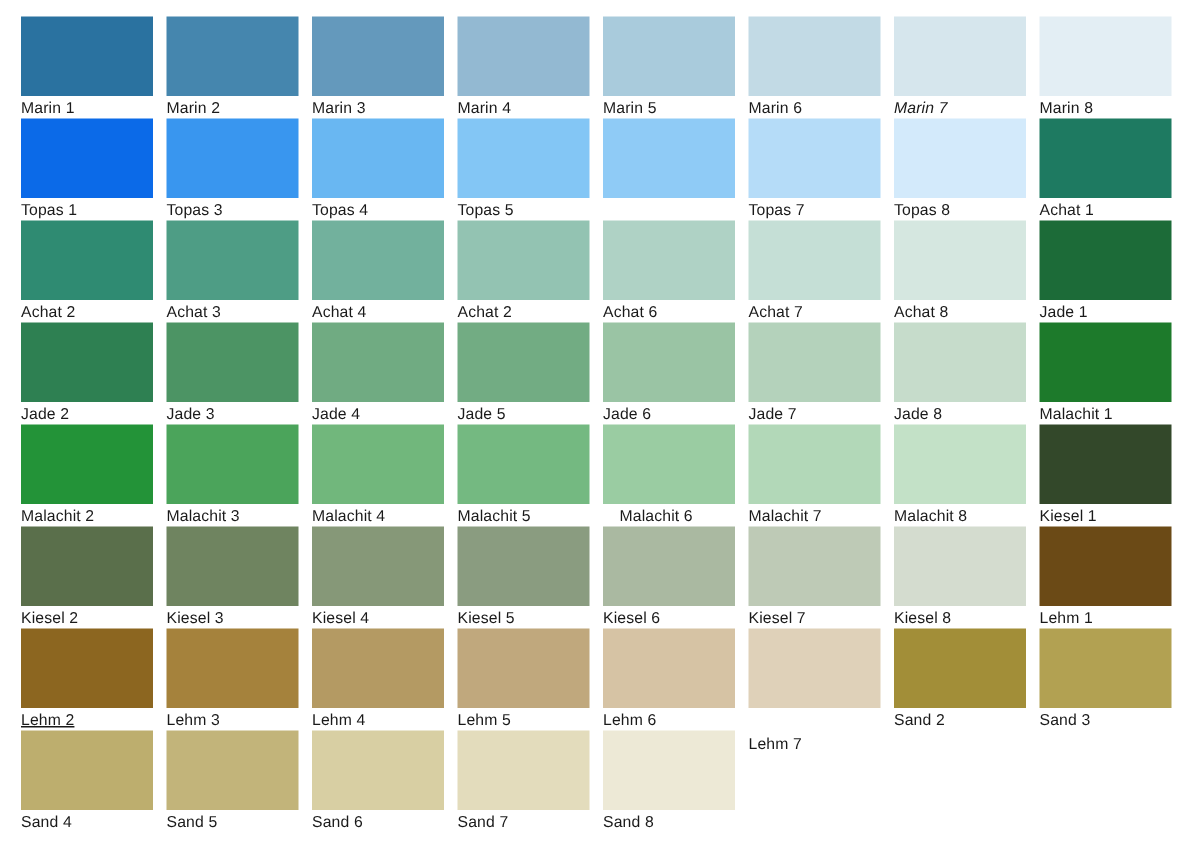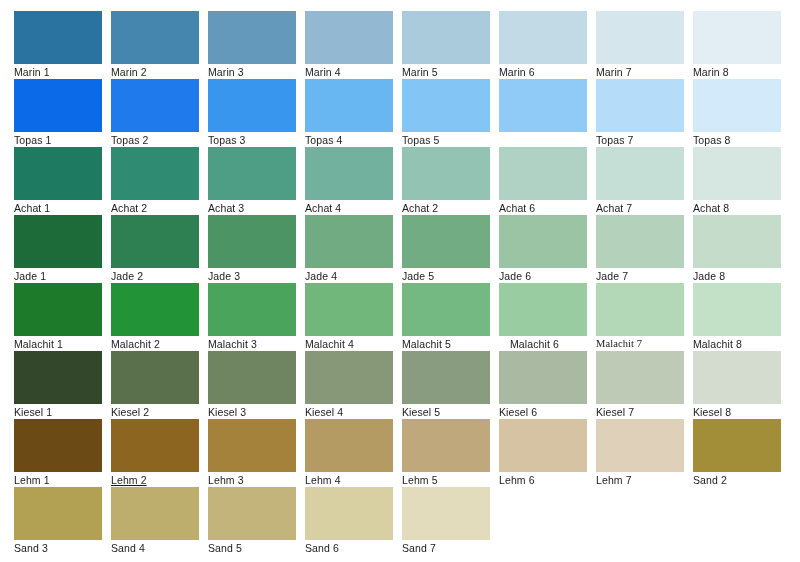--- a/index.html
+++ b/index.html
@@ -69,35 +69,31 @@
     <div class="swatch-cell">
       <div class="swatch-chip" style="background-color: rgb(169, 203, 220);"></div>
       <span class="swatch-label" style="color: rgb(26, 26, 26);">Marin 5</span>
     </div>
     <div class="swatch-cell">
       <div class="swatch-chip" style="background-color: rgb(194, 218, 229);"></div>
       <span class="swatch-label" style="color: rgb(26, 26, 26);">Marin 6</span>
     </div>
     <div class="swatch-cell">
       <div class="swatch-chip" style="background-color: rgb(214, 230, 237);"></div>
-      <span class="swatch-label" style="color: rgb(26, 26, 26);">Marin 7</span>
+      <span class="swatch-label" style="color: rgb(26, 26, 26); font-style: italic;">Marin 7</span>
     </div>
     <div class="swatch-cell">
       <div class="swatch-chip" style="background-color: rgb(227, 238, 244);"></div>
       <span class="swatch-label" style="color: rgb(26, 26, 26);">Marin 8</span>
     </div>
     <div class="swatch-cell">
       <div class="swatch-chip" style="background-color: rgb(11, 106, 232);"></div>
       <span class="swatch-label" style="color: rgb(26, 26, 26);">Topas 1</span>
     </div>
     <div class="swatch-cell">
-      <div class="swatch-chip" style="background-color: rgb(31, 123, 236);"></div>
-      <span class="swatch-label" style="color: rgb(26, 26, 26);">Topas 2</span>
-    </div>
-    <div class="swatch-cell">
       <div class="swatch-chip" style="background-color: rgb(57, 150, 239);"></div>
       <span class="swatch-label" style="color: rgb(26, 26, 26);">Topas 3</span>
     </div>
     <div class="swatch-cell">
       <div class="swatch-chip" style="background-color: rgb(105, 183, 242);"></div>
       <span class="swatch-label" style="color: rgb(26, 26, 26);">Topas 4</span>
     </div>
     <div class="swatch-cell">
       <div class="swatch-chip" style="background-color: rgb(131, 198, 245);"></div>
       <span class="swatch-label" style="color: rgb(26, 26, 26);">Topas 5</span>
@@ -197,21 +193,21 @@
     <div class="swatch-cell">
       <div class="swatch-chip" style="background-color: rgb(116, 185, 129);"></div>
       <span class="swatch-label" style="color: rgb(26, 26, 26);">Malachit 5</span>
     </div>
     <div class="swatch-cell">
       <div class="swatch-chip" style="background-color: rgb(154, 204, 162);"></div>
       <span class="swatch-label" style="color: rgb(26, 26, 26); padding-left: 11px;">Malachit 6</span>
     </div>
     <div class="swatch-cell">
       <div class="swatch-chip" style="background-color: rgb(178, 216, 184);"></div>
-      <span class="swatch-label" style="color: rgb(26, 26, 26); font-family: Liberation Serif, serif;">Malachit 7</span>
+      <span class="swatch-label" style="color: rgb(26, 26, 26);">Malachit 7</span>
     </div>
     <div class="swatch-cell">
       <div class="swatch-chip" style="background-color: rgb(195, 225, 199);"></div>
       <span class="swatch-label" style="color: rgb(26, 26, 26);">Malachit 8</span>
     </div>
     <div class="swatch-cell">
       <div class="swatch-chip" style="background-color: rgb(51, 72, 42);"></div>
       <span class="swatch-label" style="color: rgb(26, 26, 26);">Kiesel 1</span>
     </div>
     <div class="swatch-cell">
@@ -261,21 +257,21 @@
     <div class="swatch-cell">
       <div class="swatch-chip" style="background-color: rgb(192, 168, 125);"></div>
       <span class="swatch-label" style="color: rgb(26, 26, 26);">Lehm 5</span>
     </div>
     <div class="swatch-cell">
       <div class="swatch-chip" style="background-color: rgb(214, 195, 164);"></div>
       <span class="swatch-label" style="color: rgb(26, 26, 26);">Lehm 6</span>
     </div>
     <div class="swatch-cell">
       <div class="swatch-chip" style="background-color: rgb(223, 209, 185);"></div>
-      <span class="swatch-label" style="color: rgb(26, 26, 26);">Lehm 7</span>
+      <span class="swatch-label" style="color: rgb(26, 26, 26); margin-top: 16px;">Lehm 7</span>
     </div>
     <div class="swatch-cell">
       <div class="swatch-chip" style="background-color: rgb(162, 142, 56);"></div>
       <span class="swatch-label" style="color: rgb(26, 26, 26);">Sand 2</span>
     </div>
     <div class="swatch-cell">
       <div class="swatch-chip" style="background-color: rgb(178, 161, 82);"></div>
       <span class="swatch-label" style="color: rgb(26, 26, 26);">Sand 3</span>
     </div>
     <div class="swatch-cell">
@@ -286,14 +282,18 @@
       <div class="swatch-chip" style="background-color: rgb(194, 180, 122);"></div>
       <span class="swatch-label" style="color: rgb(26, 26, 26);">Sand 5</span>
     </div>
     <div class="swatch-cell">
       <div class="swatch-chip" style="background-color: rgb(216, 207, 163);"></div>
       <span class="swatch-label" style="color: rgb(26, 26, 26);">Sand 6</span>
     </div>
     <div class="swatch-cell">
       <div class="swatch-chip" style="background-color: rgb(227, 220, 188);"></div>
       <span class="swatch-label" style="color: rgb(26, 26, 26);">Sand 7</span>
+    </div>
+    <div class="swatch-cell">
+      <div class="swatch-chip" style="background-color: rgb(237, 233, 214);"></div>
+      <span class="swatch-label" style="color: rgb(26, 26, 26);">Sand 8</span>
     </div>
   </div>
 
 </body></html>

